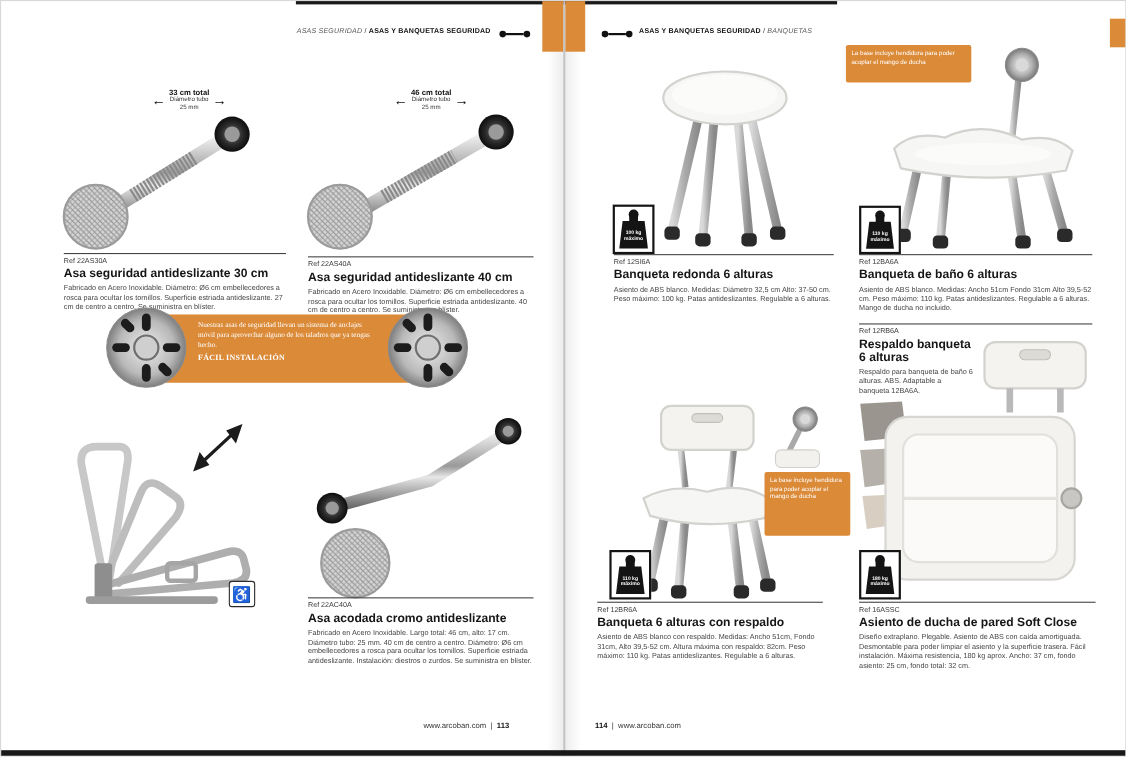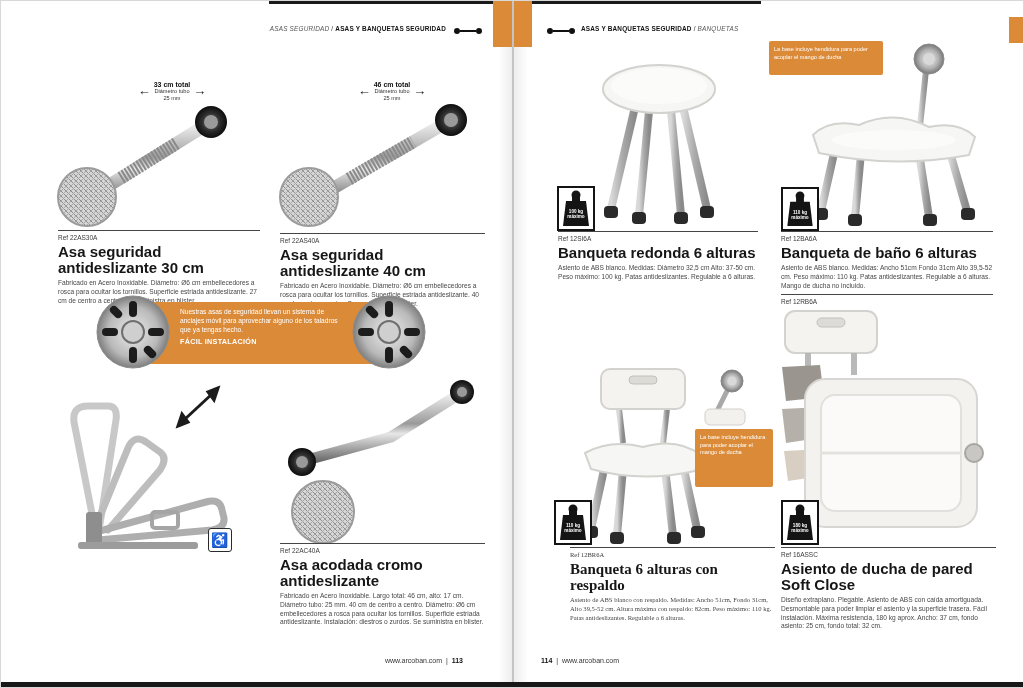--- a/index.html
+++ b/index.html
@@ -19,21 +19,21 @@
   .hdr{top:24px;font-size:6.4px;letter-spacing:0.2px;color:#2a2a2a;white-space:nowrap;}
   .hdr .it{font-style:italic;color:#555;}
   .hdr .bd{font-weight:bold;color:#111;}
   .barbell{top:27px;display:flex;align-items:center;}
   .barbell i{display:block;}
   .bb-dot{width:6px;height:6px;border-radius:50%;background:#111;}
   .bb-line{width:16px;height:2.4px;background:#111;}
   
   .product{border-top:1.4px solid #454545;}
   .ref{font-size:6.5px;color:#3a3a3a;margin-top:3px;}
-  .title{font-size:15px;font-weight:bold;color:#161616;line-height:1.08;margin-top:3px;}
+  .title{font-size:11px;font-weight:bold;color:#161616;line-height:1.08;margin-top:3px;}
   .desc{font-size:6.6px;color:#474747;line-height:1.32;margin-top:3px;}
   
   .dim{display:flex;align-items:center;justify-content:center;gap:3px;}
   .dim .arr{font-size:13px;font-weight:bold;color:#111;line-height:10px;}
   .dim .stack{text-align:center;}
   .dim .d1{font-size:7px;font-weight:bold;color:#111;}
   .dim .d2{font-size:5.6px;color:#333;line-height:1.2;}
   
   .banner-rect{background:#DB8A38;border-radius:8px;}
   .banner-text{font-size:6.6px;color:#fff;line-height:1.35;}
@@ -169,21 +169,21 @@
     <div class="ref">Ref 22AS30A</div>
     <div class="title">Asa seguridad antideslizante 30 cm</div>
     <div class="desc">Fabricado en Acero Inoxidable. Diámetro: Ø6 cm embellecedores a rosca para ocultar los tornillos. Superficie estriada antideslizante. 27 cm de centro a centro. Se suministra en blíster.</div>
   </section>
   <section class="abs product" style="left:279px;top:232px;width:205px;">
     <div class="ref">Ref 22AS40A</div>
     <div class="title">Asa seguridad antideslizante 40 cm</div>
     <div class="desc">Fabricado en Acero Inoxidable. Diámetro: Ø6 cm embellecedores a rosca para ocultar los tornillos. Superficie estriada antideslizante. 40 cm de centro a centro. Se suministra en blíster.</div>
   </section>
 
-  <div class="abs" style="left:95px;top:294px;width:330px;height:76px;">
+  <div class="abs" style="left:95px;top:278px;width:330px;height:76px;font-family:Liberation Serif, serif;">
     <div class="abs banner-rect" style="left:38px;top:7px;width:256px;height:62px;"></div>
     <svg class="abs" style="left:0;top:0;" width="74" height="74" viewBox="0 0 74 74">
       <defs>
           <radialGradient id="ancA">
             <stop offset="0" stop-color="#ececec"></stop>
             <stop offset="0.7" stop-color="#b9b9b9"></stop>
             <stop offset="1" stop-color="#7e7e7e"></stop>
           </radialGradient>
         </defs>
       <circle cx="37" cy="37" r="36" fill="url(#ancA)" stroke="#8c8c8c"></circle>
@@ -370,20 +370,24 @@
   </section>
   <section class="abs product" style="left:780px;top:230px;width:212px;">
     <div class="ref">Ref 12BA6A</div>
     <div class="title">Banqueta de baño 6 alturas</div>
     <div class="desc">Asiento de ABS blanco. Medidas: Ancho 51cm Fondo 31cm Alto 39,5-52 cm. Peso máximo: 110 kg. Patas antideslizantes. Regulable a 6 alturas. Mango de ducha no incluido.</div>
   </section>
 
   <section class="abs product" style="left:780px;top:293px;width:212px;">
     <div class="ref">Ref 12RB6A</div>
     <div style="display:flex;gap:6px;">
+      <div style="width:104px;">
+        <div class="title">Respaldo banqueta 6 alturas</div>
+        <div class="desc">Respaldo para banqueta de baño 6 alturas. ABS. Adaptable a banqueta 12BA6A.</div>
+      </div>
       <svg width="100" height="74" viewBox="0 0 100 74">
         <rect x="4" y="6" width="92" height="42" rx="10" fill="#f4f3f0" stroke="#d4d2ce" stroke-width="2"></rect>
         <rect x="36" y="13" width="28" height="9" rx="4.5" fill="#dddbd6" stroke="#c2c0bb"></rect>
         <rect x="24" y="48" width="6" height="22" fill="#b9b9b9"></rect>
         <rect x="70" y="48" width="6" height="22" fill="#b9b9b9"></rect>
       </svg>
     </div>
   </section>
 
   <svg class="abs" style="left:570px;top:364px;" width="142" height="180" viewBox="0 0 142 180">
@@ -457,21 +461,21 @@
       <circle cx="17" cy="7" r="4.5" fill="#141414"></circle>
         <rect x="13" y="9" width="8" height="5" fill="#141414"></rect>
       <path d="M7 13 H27 L30 38 H4 Z" fill="#141414"></path>
     </svg>
     <div class="bt">
         <div>180 kg</div>
         <div>máximo</div>
       </div>
   </div>
 
-  <section class="abs product" style="left:569px;top:546px;width:205px;font-family:Liberation Serif, serif;">
+  <section class="abs product" style="left:542px;top:546px;width:205px;">
     <div class="ref">Ref 12BR6A</div>
     <div class="title">Banqueta 6 alturas con respaldo</div>
     <div class="desc">Asiento de ABS blanco con respaldo. Medidas: Ancho 51cm, Fondo 31cm, Alto 39,5-52 cm. Altura máxima con respaldo: 82cm. Peso máximo: 110 kg. Patas antideslizantes. Regulable a 6 alturas.</div>
   </section>
   <section class="abs product" style="left:780px;top:546px;width:215px;">
     <div class="ref">Ref 16ASSC</div>
     <div class="title">Asiento de ducha de pared Soft Close</div>
     <div class="desc">Diseño extraplano. Plegable. Asiento de ABS con caída amortiguada. Desmontable para poder limpiar el asiento y la superficie trasera. Fácil instalación. Máxima resistencia, 180 kg aprox. Ancho: 37 cm, fondo asiento: 25 cm, fondo total: 32 cm.</div>
   </section>
 

